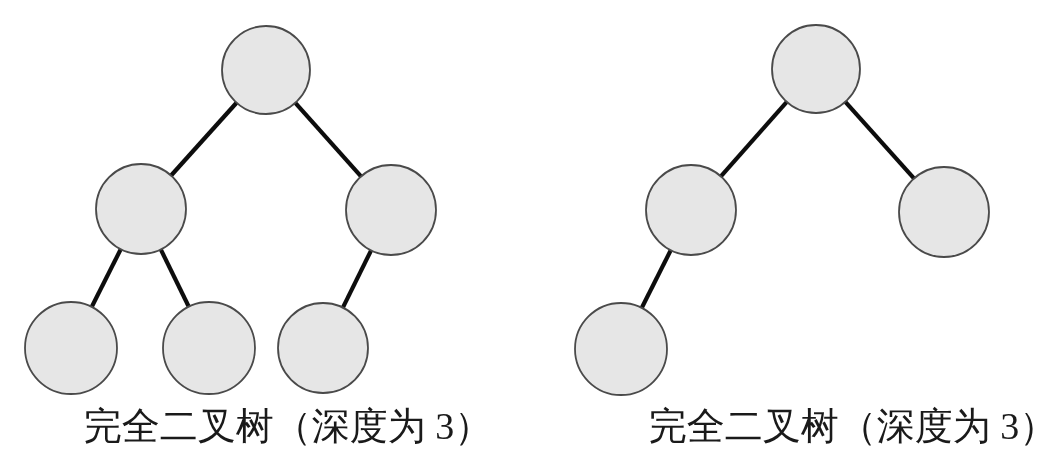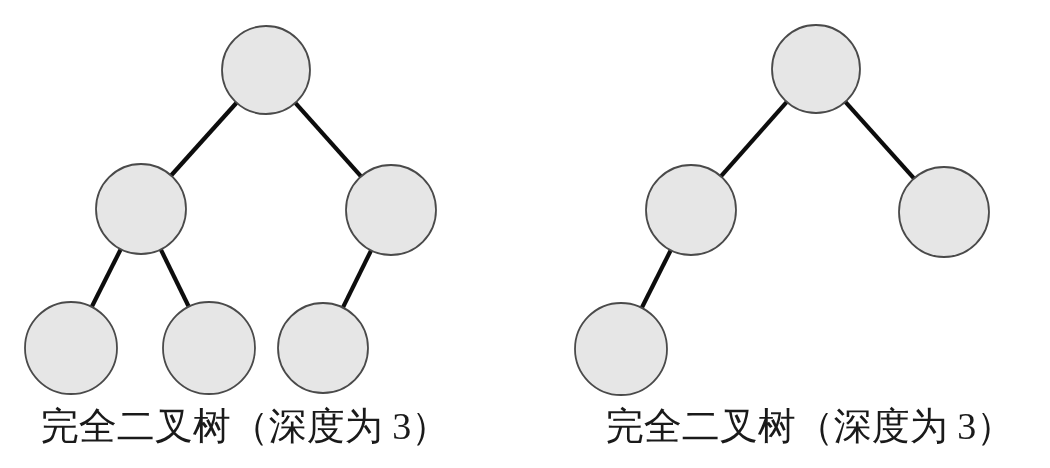--- a/index.html
+++ b/index.html
@@ -23,20 +23,21 @@
     height: 468px;
   }
   .figure-caption {
     position: absolute;
     font-family: "Liberation Serif", "DejaVu Serif", serif;
     font-size: 38px;
     color: #1a1a1a;
     white-space: nowrap;
     letter-spacing: 0px;
     line-height: 44px;
+    padding-left: 43px;
   }
   #caption-left {
     left: 0px;
     top: 404px;
     width: 490px;
     text-align: center;
   }
   #caption-right {
     left: 570px;
     top: 404px;

